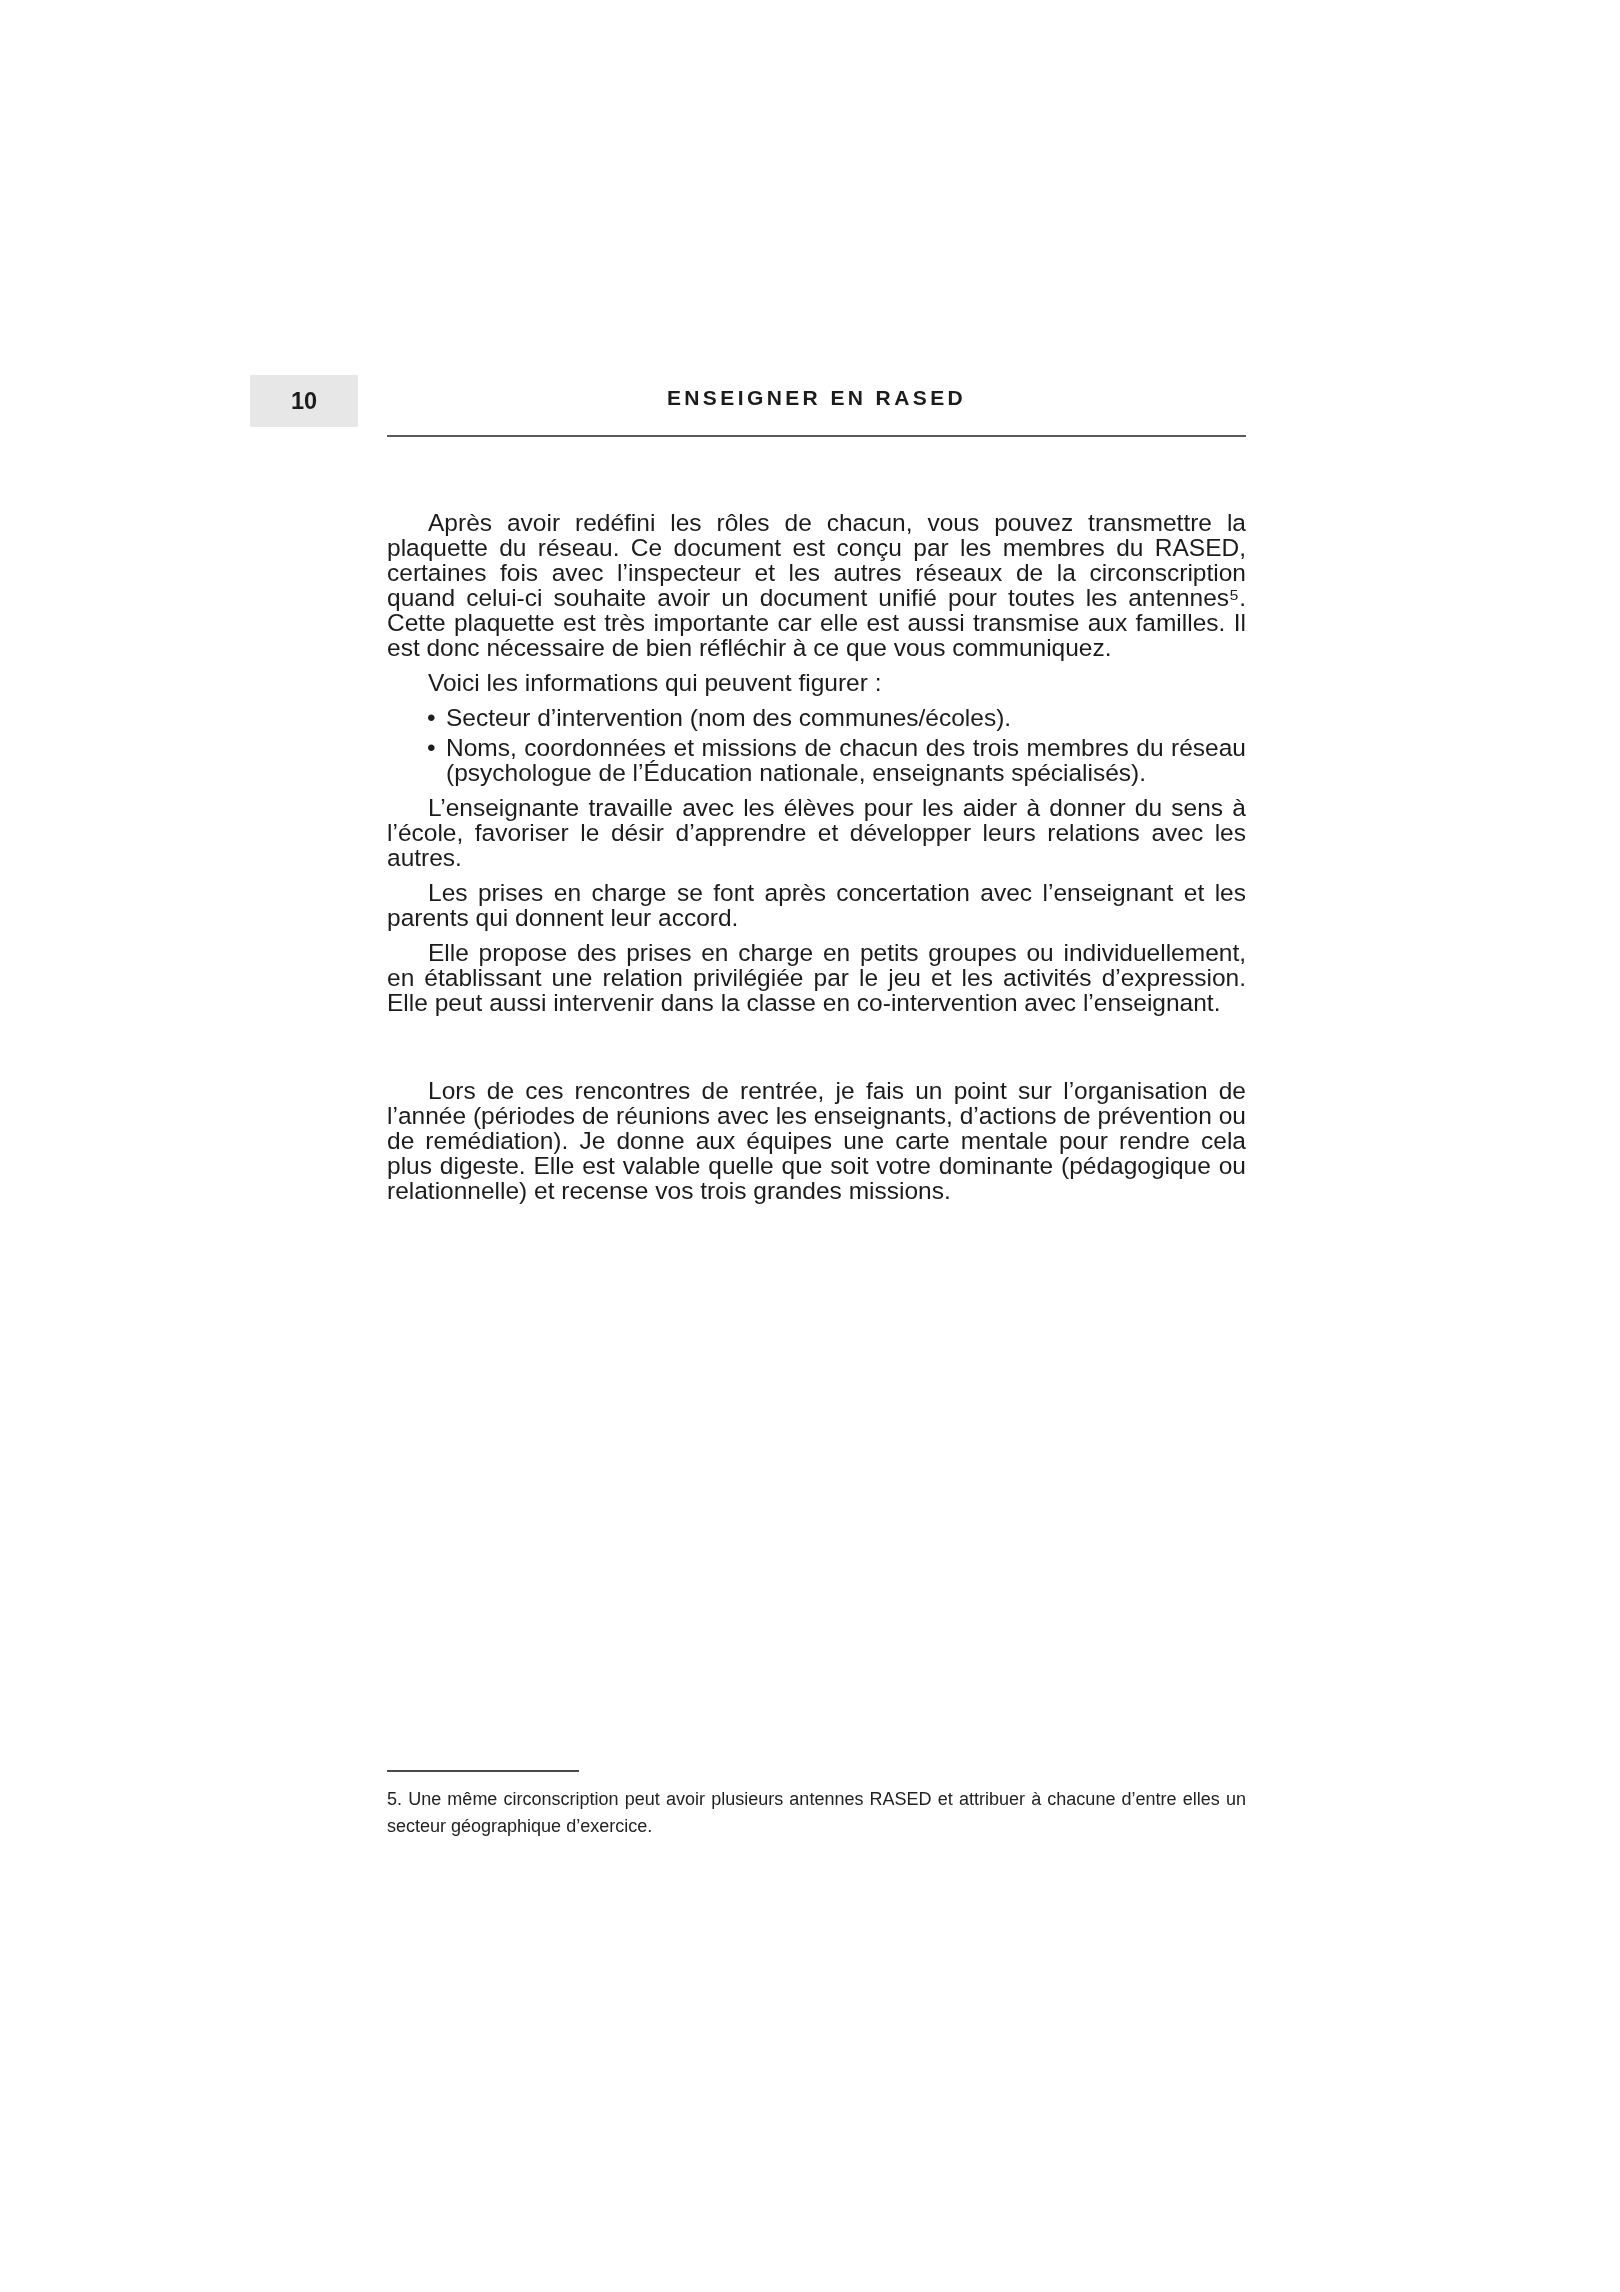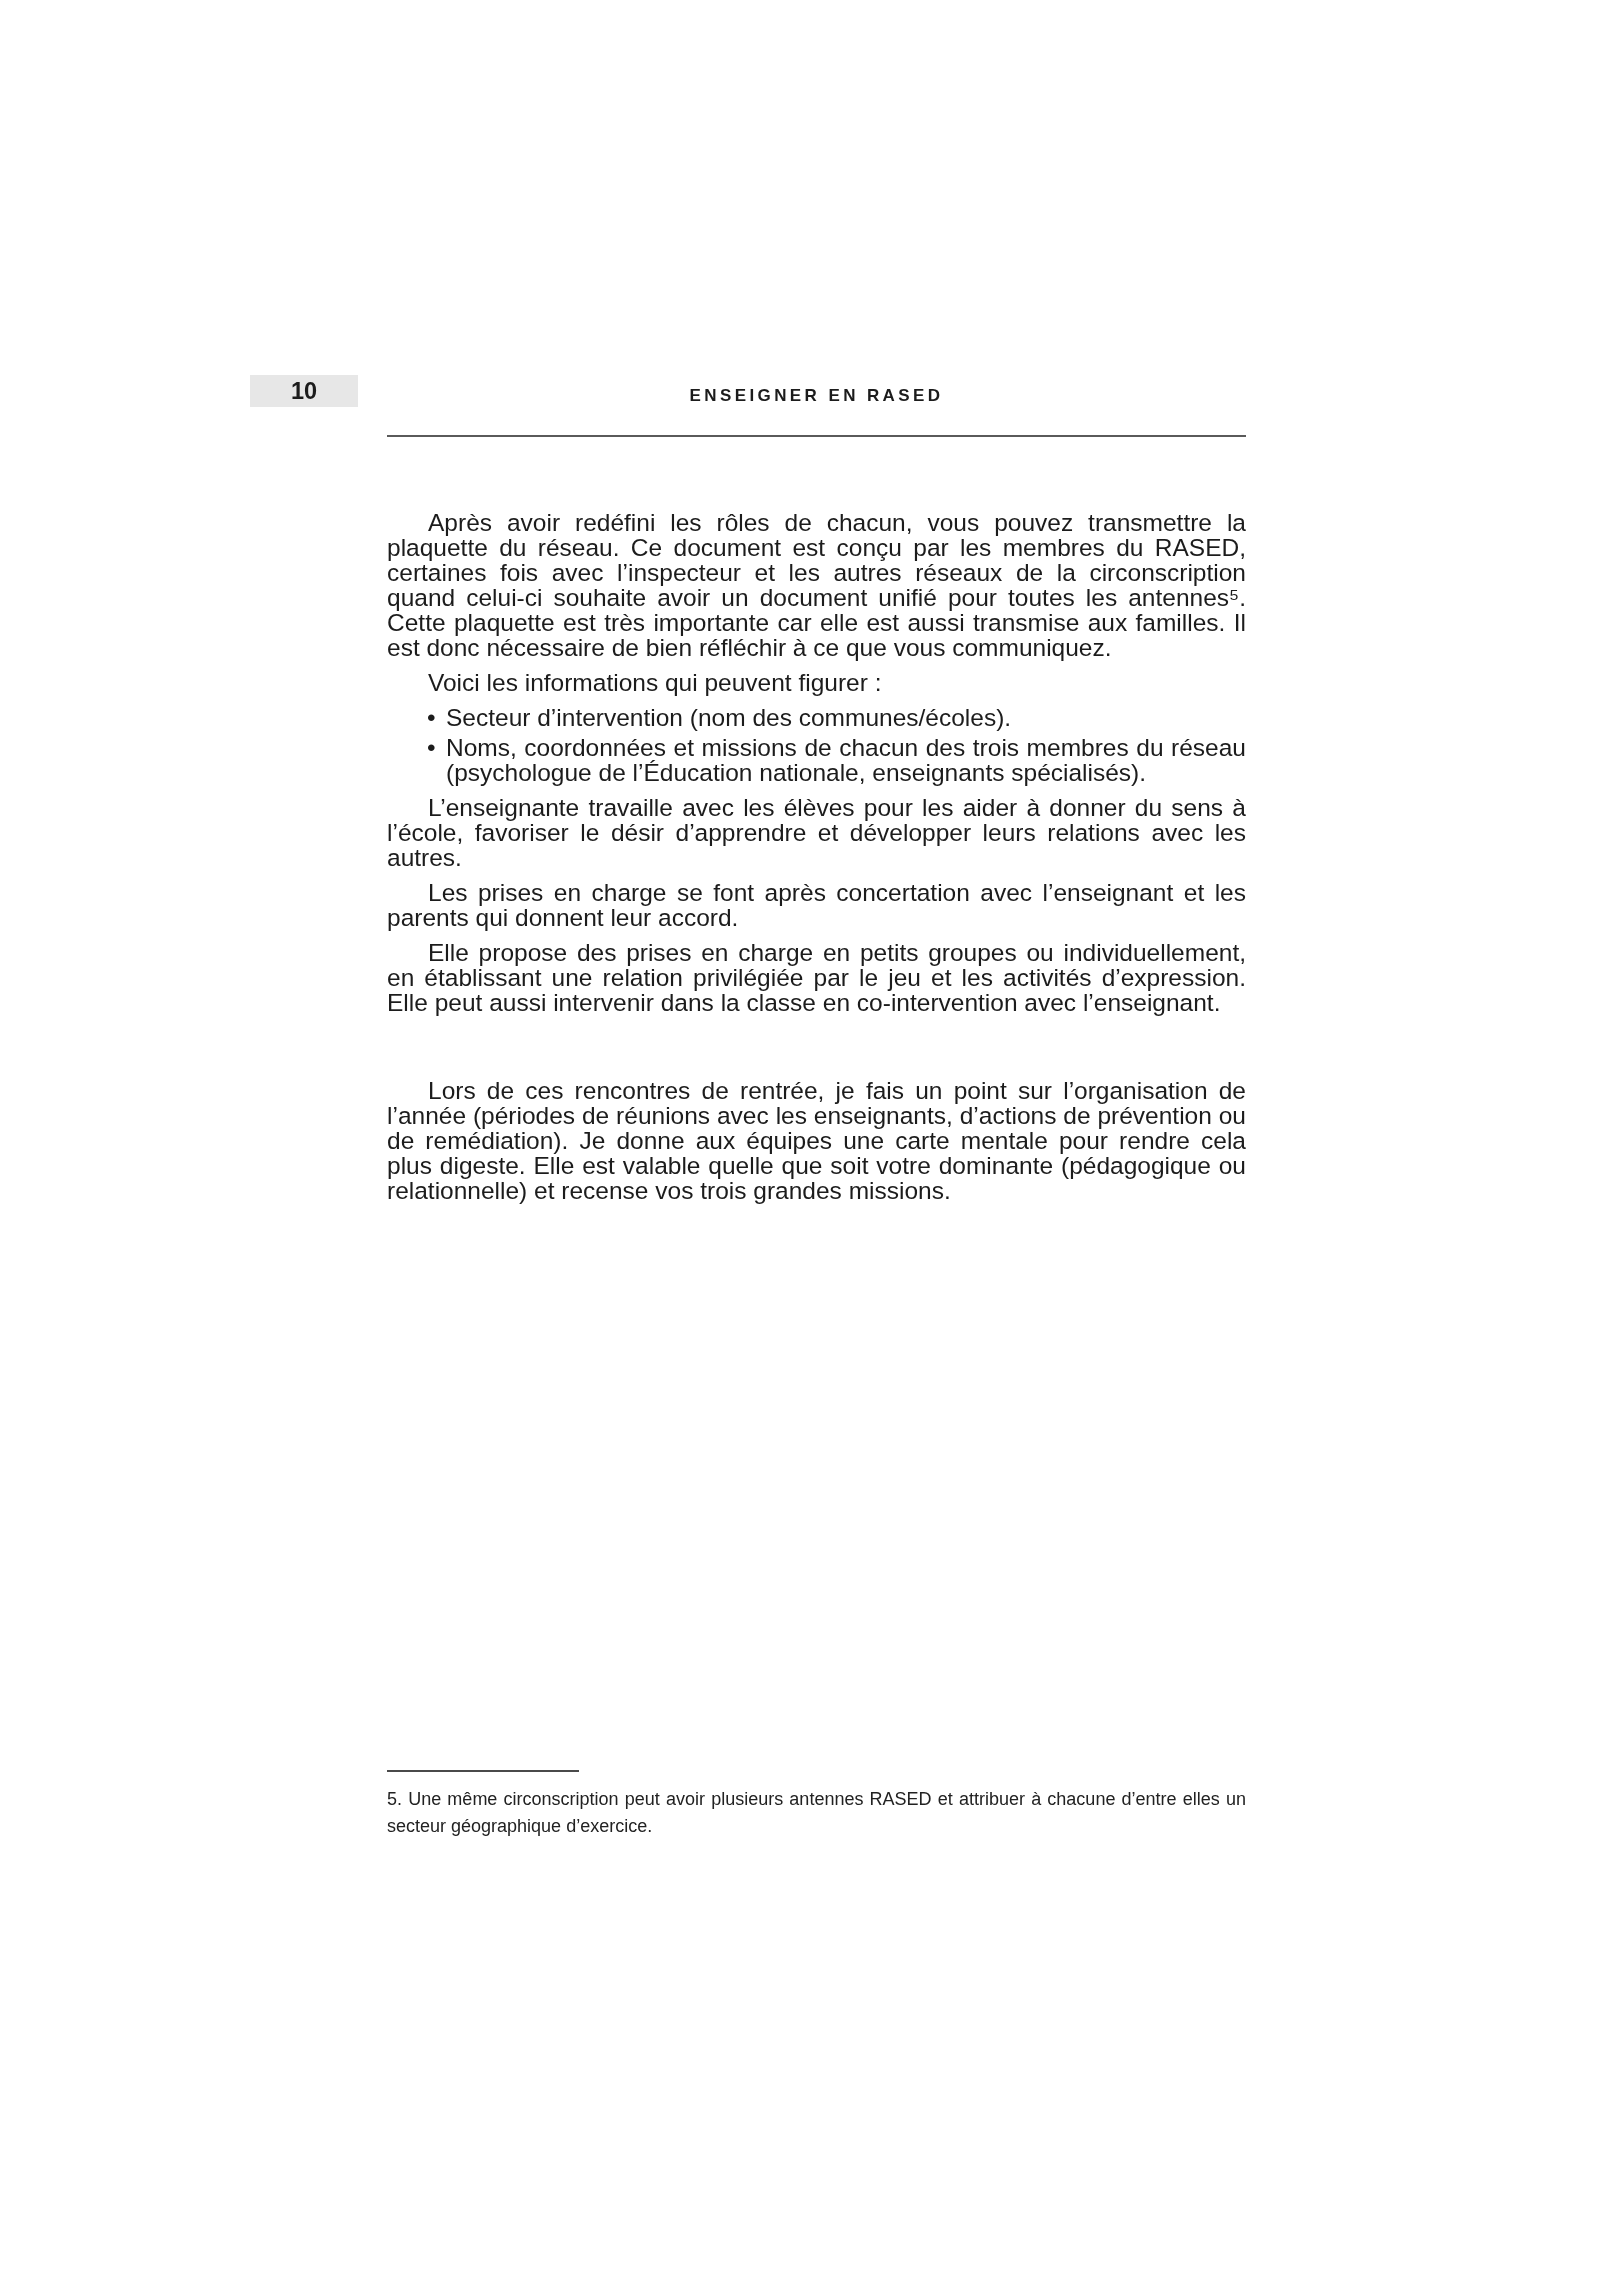--- a/index.html
+++ b/index.html
@@ -12,32 +12,32 @@
     color: #1a1a1a;
     position: relative;
     overflow: hidden;
   }
   .page { position: absolute; inset: 0; background: #ffffff; }
 
   
   .page-number-box {
     position: absolute;
     left: 250px; top: 375px;
-    width: 108px; height: 32px;
+    width: 108px; height: 52px;
     background: #e7e7e7;
     display: flex; align-items: center; justify-content: center;
     font-weight: bold; font-size: 23.5px; color: #1c1c1c;
   }
   .running-title {
     position: absolute;
     left: 387px; top: 386px;
     width: 859px;
     text-align: center;
     font-weight: bold;
-    font-size: 17px;
+    font-size: 21px;
     letter-spacing: 3.4px;
     color: #1c1c1c;
     white-space: nowrap;
   }
   .header-rule {
     position: absolute;
     left: 387px; top: 435px;
     width: 859px; height: 2px;
     background: #5a5a5a;
   }

